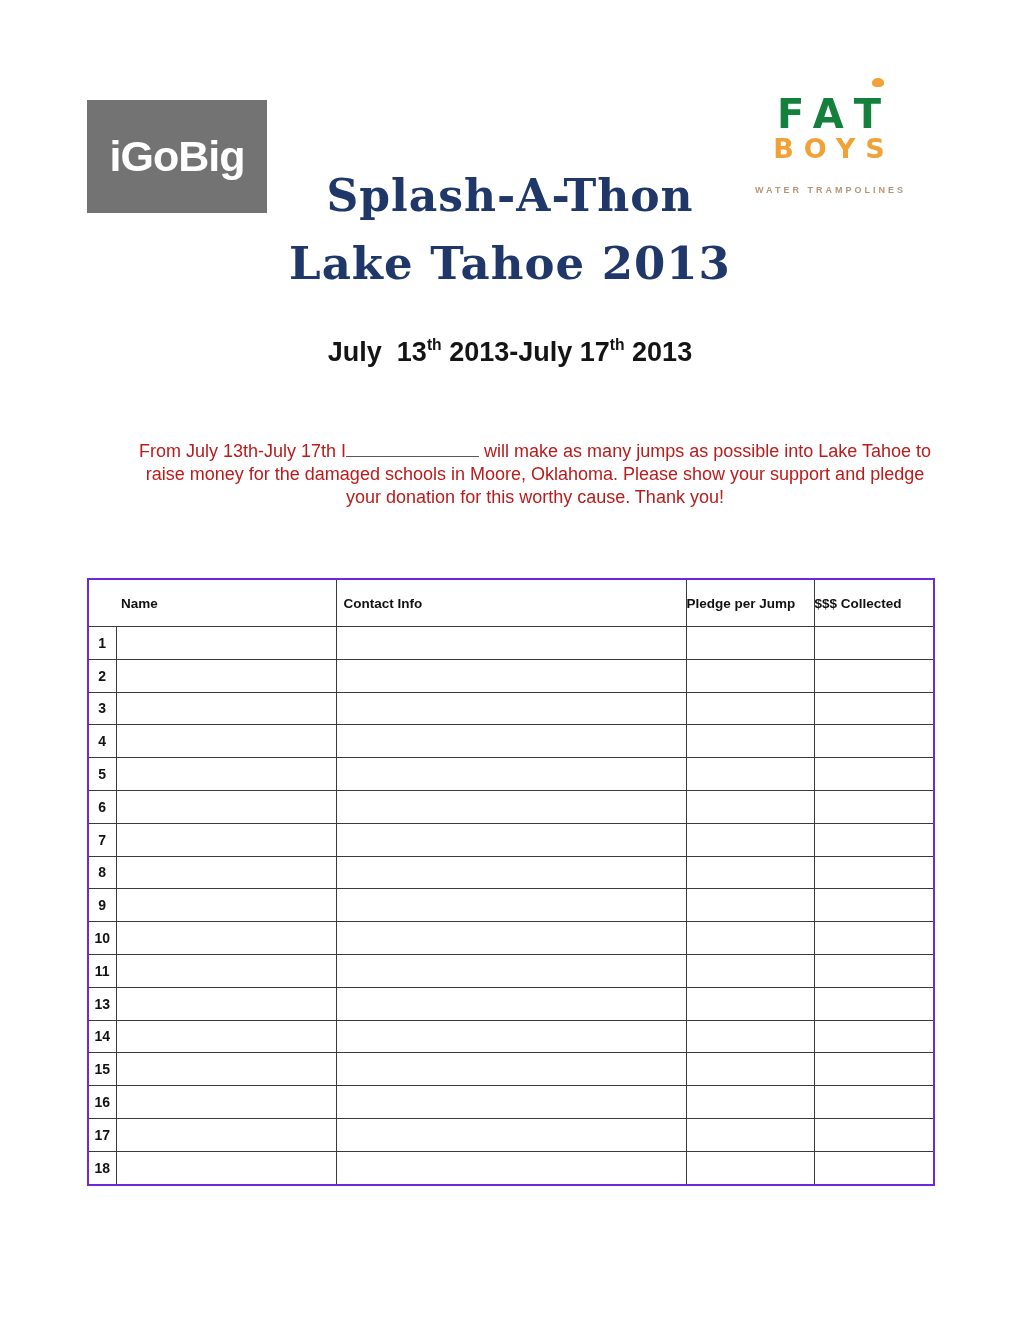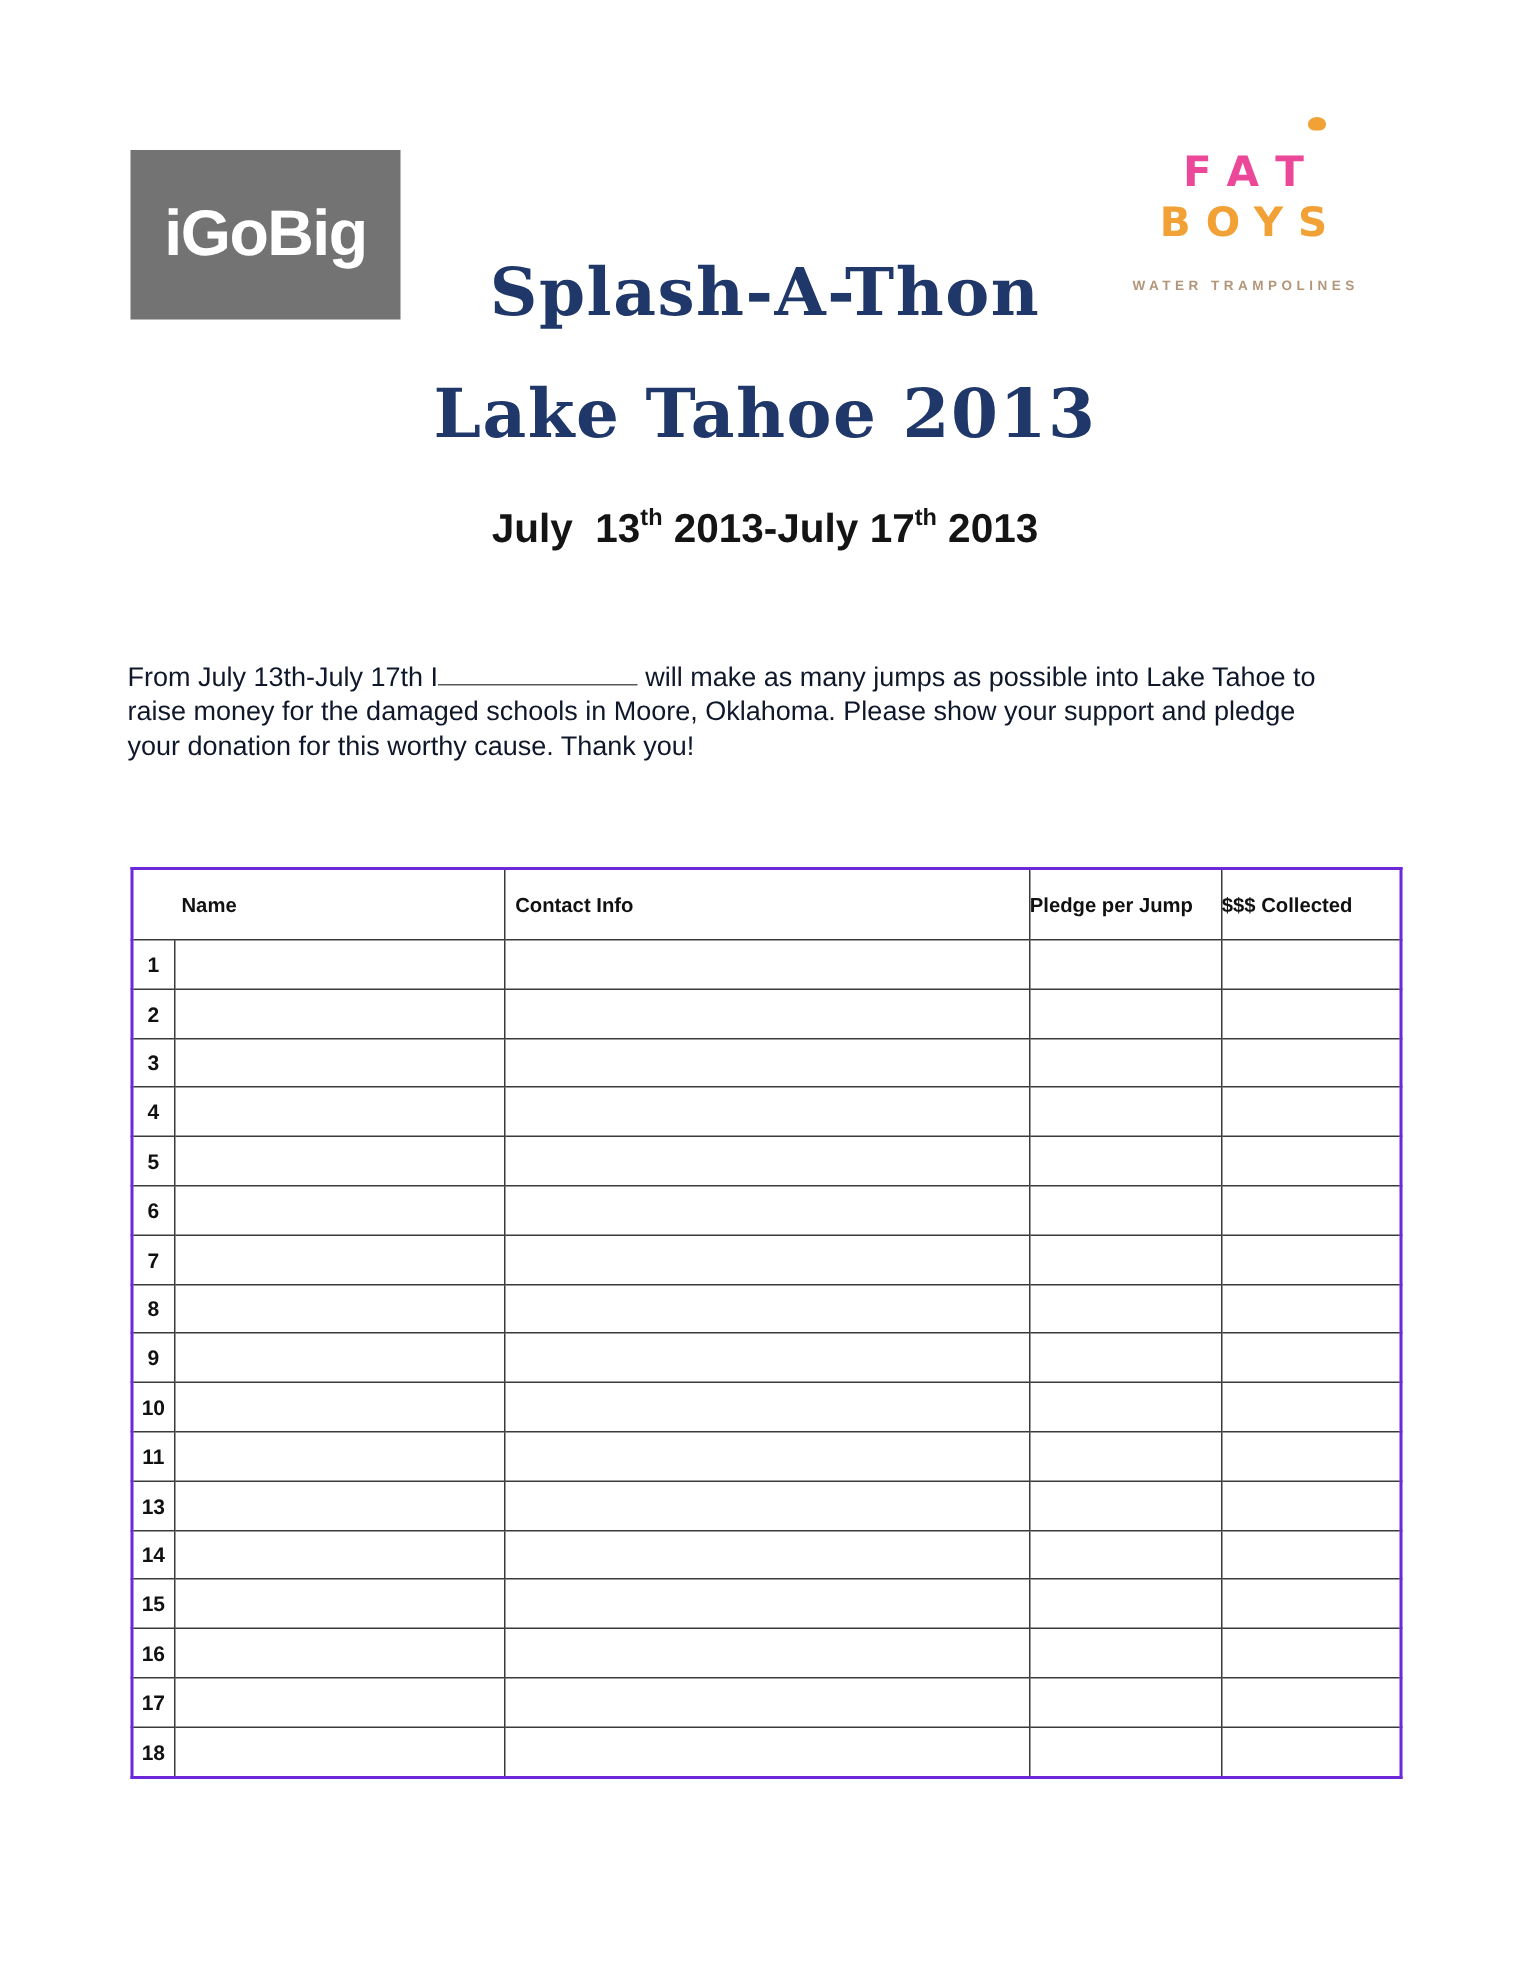--- a/index.html
+++ b/index.html
@@ -18,56 +18,56 @@
   .igobig .logo-text{
     color:#ffffff;font-weight:bold;font-size:43px;letter-spacing:-1px;
     font-family:"Liberation Sans",sans-serif;
   }
 
   
   .fatboys{
     position:absolute;left:748px;top:96px;width:162px;text-align:center;
   }
   .fb1{
-    font-family:"DejaVu Sans",sans-serif;font-weight:bold;font-size:28px;
-    line-height:37px;letter-spacing:13px;padding-left:13px;color:#ec4899;
+    font-family:"DejaVu Sans",sans-serif;font-weight:bold;font-size:40px;
+    line-height:37px;letter-spacing:13px;padding-left:13px;color:#15803d;
   }
   .fb2{
     font-family:"DejaVu Sans",sans-serif;font-weight:bold;font-size:27px;
     line-height:31px;letter-spacing:10px;padding-left:10px;color:#f2a136;
   }
   .fb-tag{
     font-size:9px;letter-spacing:3px;padding-left:3px;color:#b3967a;
     margin-top:21px;font-weight:bold;white-space:nowrap;
   }
   .fb-accent{
     position:absolute;top:-18px;right:26px;width:12px;height:9px;
     background:#f2a136;border-radius:50% 50% 40% 40%;
   }
 
   
   .title-block{
     position:absolute;left:0;right:0;top:170px;text-align:center;
     color:#1f3869;font-family:"DejaVu Serif",serif;font-weight:bold;
   }
   .title-l1{font-size:44px;line-height:52px;letter-spacing:1px;}
-  .title-l2{font-size:45px;line-height:50px;margin-top:29px;letter-spacing:1px;}
+  .title-l2{font-size:45px;line-height:50px;margin-top:17px;letter-spacing:1px;}
 
   
   .date-line{
     position:absolute;left:0;right:0;top:337px;text-align:center;
     font-weight:bold;font-size:27px;color:#141414;
   }
   .date-line .pre{white-space:pre;}
   .date-line sup{font-size:58%;position:relative;top:-1px;vertical-align:super;}
 
   
   .pledge{
     position:absolute;left:85px;top:440px;width:900px;margin:0;
-    font-size:18px;line-height:23px;color:#0f172a;
+    font-size:18px;line-height:23px;color:#b91c1c;text-align:center;
   }
   .blank-line{
     display:inline-block;width:133px;height:14px;
     border-bottom:1.5px solid #595959;
   }
 
   
   .pledge-table{
     position:absolute;left:87px;top:578px;width:846px;
     border-collapse:collapse;table-layout:fixed;

